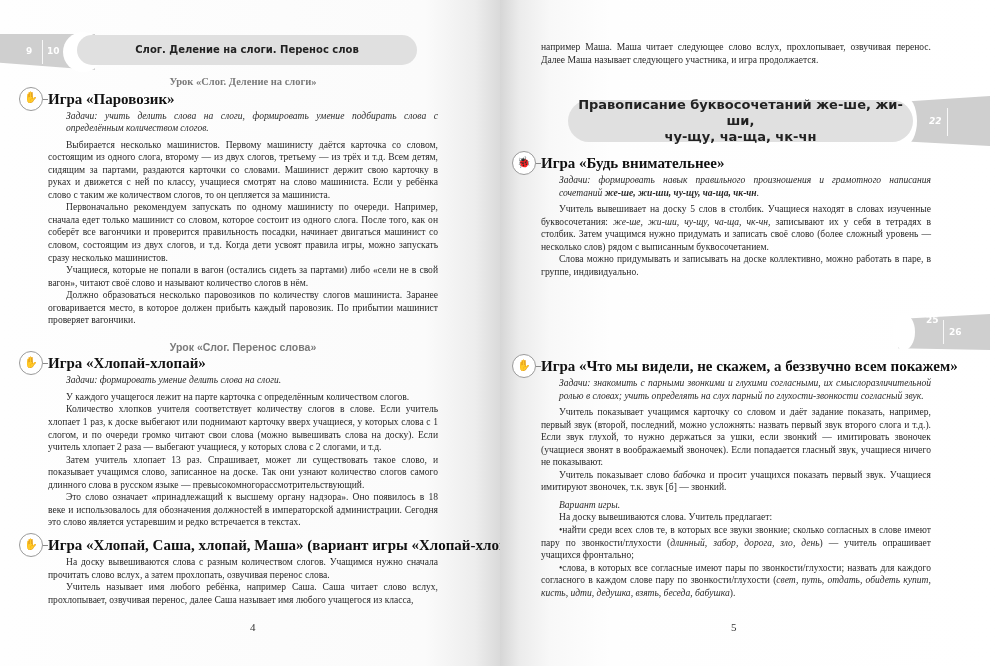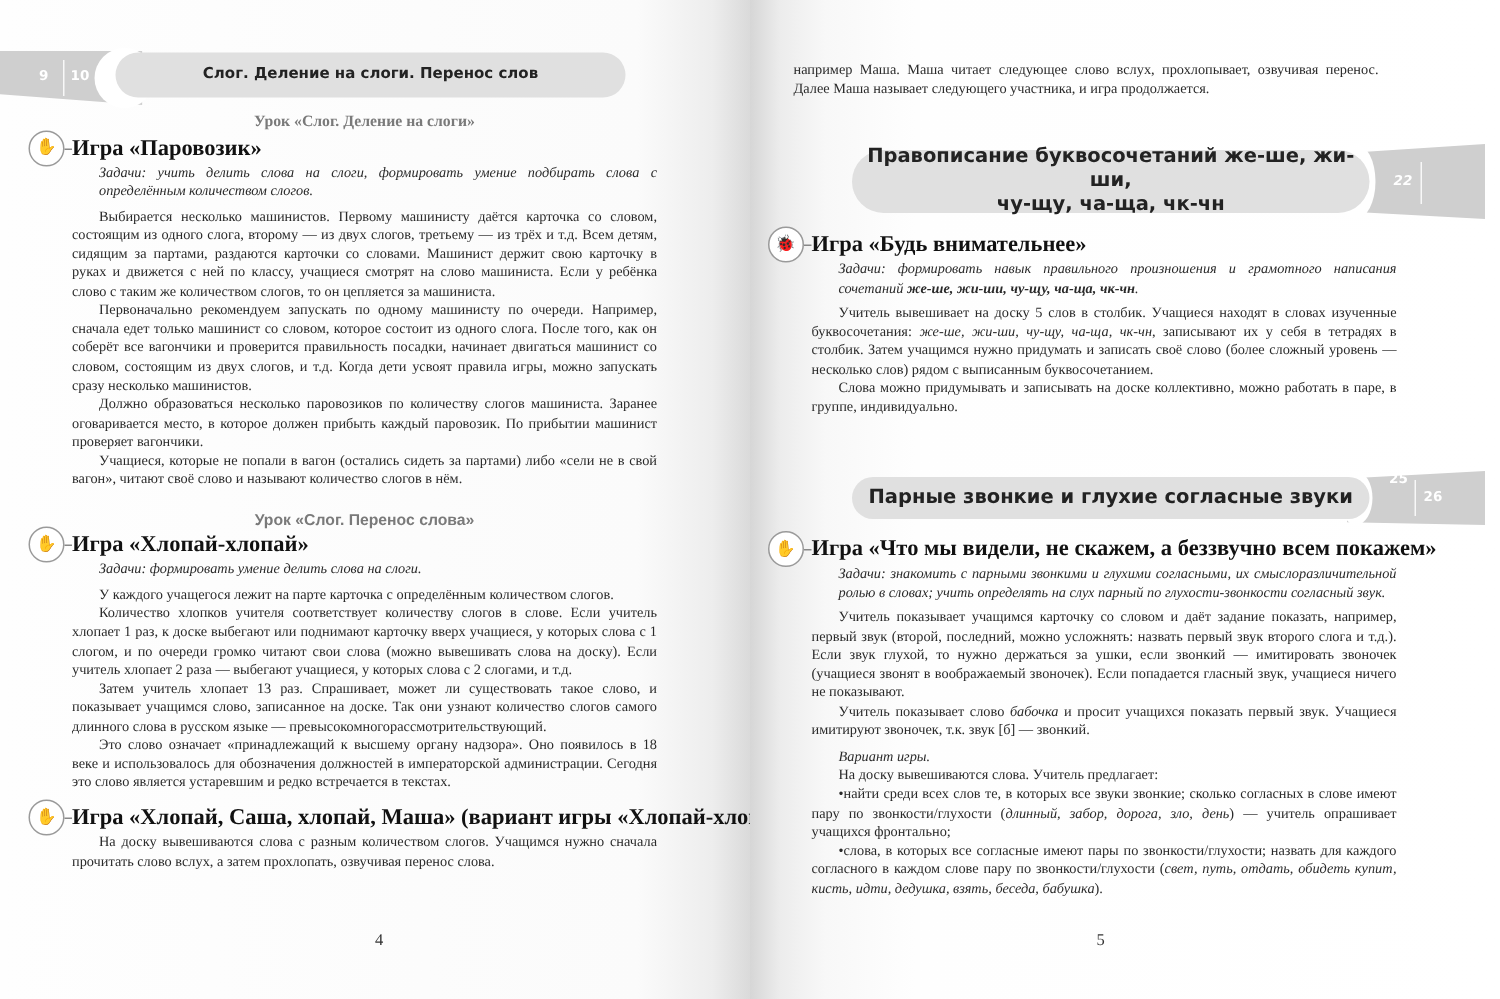--- a/index.html
+++ b/index.html
@@ -55,22 +55,22 @@
       <div class="lesson serif" style="font-family:'Liberation Serif',serif;">Урок «Слог. Деление на слоги»</div>
 
       <div class="game-row">
         <div class="game-icon">✋</div>
         <div class="game-line"></div>
         <span class="game-title">Игра «Паровозик»</span>
       </div>
       <div class="tasks">Задачи: учить делить слова на слоги, формировать умение подбирать слова с определённым количеством слогов.</div>
       <p class="ind">Выбирается несколько машинистов. Первому машинисту даётся карточка со словом, состоящим из одного слога, второму — из двух слогов, третьему — из трёх и т.д. Всем детям, сидящим за партами, раздаются карточки со словами. Машинист держит свою карточку в руках и движется с ней по классу, учащиеся смотрят на слово машиниста. Если у ребёнка слово с таким же количеством слогов, то он цепляется за машиниста.</p>
       <p class="ind">Первоначально рекомендуем запускать по одному машинисту по очереди. Например, сначала едет только машинист со словом, которое состоит из одного слога. После того, как он соберёт все вагончики и проверится правильность посадки, начинает двигаться машинист со словом, состоящим из двух слогов, и т.д. Когда дети усвоят правила игры, можно запускать сразу несколько машинистов.</p>
+      <p class="ind">Учащиеся, которые не попали в вагон (остались сидеть за партами) либо «сели не в свой вагон», читают своё слово и называют количество слогов в нём.</p>
       <p class="ind">Должно образоваться несколько паровозиков по количеству слогов машиниста. Заранее оговаривается место, в которое должен прибыть каждый паровозик. По прибытии машинист проверяет вагончики.</p>
-      <p class="ind">Учащиеся, которые не попали в вагон (остались сидеть за партами) либо «сели не в свой вагон», читают своё слово и называют количество слогов в нём.</p>
 
       <div style="height:14px;"></div>
       <div class="lesson">Урок «Слог. Перенос слова»</div>
       <div class="game-row">
         <div class="game-icon">✋</div>
         <div class="game-line"></div>
         <span class="game-title">Игра «Хлопай-хлопай»</span>
       </div>
       <div class="tasks">Задачи: формировать умение делить слова на слоги.</div>
       <p class="ind">У каждого учащегося лежит на парте карточка с определённым количеством слогов.</p>
@@ -78,28 +78,29 @@
       <p class="ind">Затем учитель хлопает 13 раз. Спрашивает, может ли существовать такое слово, и показывает учащимся слово, записанное на доске. Так они узнают количество слогов самого длинного слова в русском языке — превысокомногорассмотрительствующий.</p>
       <p class="ind">Это слово означает «принадлежащий к высшему органу надзора». Оно появилось в 18 веке и использовалось для обозначения должностей в императорской администрации. Сегодня это слово является устаревшим и редко встречается в текстах.</p>
 
       <div style="height:10px;"></div>
       <div class="game-row">
         <div class="game-icon">✋</div>
         <div class="game-line"></div>
         <span class="game-title">Игра «Хлопай, Саша, хлопай, Маша» (вариант игры «Хлопай-хлопай»)</span>
       </div>
       <p class="ind">На доску вывешиваются слова с разным количеством слогов. Учащимся нужно сначала прочитать слово вслух, а затем прохлопать, озвучивая перенос слова.</p>
+      <p class="ind">Учитель называет имя любого ребёнка, например Саша. Саша читает слово вслух, прохлопывает, озвучивая перенос, далее Саша называет имя любого учащегося из класса,</p>
     </div>
 
     <div class="pgnum" style="left:250px;top:621px;">4</div>
   </div>
 
   <div class="page page-right">
 
-    <div class="col" style="left:29px;top:41px;width:390px;">
+    <div class="col" style="left:41px;top:41px;width:390px;">
       <p>например Маша. Маша читает следующее слово вслух, прохлопывает, озвучивая перенос. Далее Маша называет следующего участника, и игра продолжается.</p>
     </div>
 
     <div class="hdr" style="left:68px;top:96px;width:432px;height:50px;">
       <div class="hdr-tab" style="left:330px;top:0;width:92px;height:50px;clip-path:polygon(0 12%,100% 0,100% 100%,0 90%);"></div>
       <div class="hdr-gap" style="left:323px;top:0;width:26px;height:50px;"></div>
       <div class="hdr-pill" style="left:0;top:4px;width:345px;height:42px;font-size:13px;flex-direction:column;">
         <span>Правописание буквосочетаний же-ше, жи-ши,</span>
         <span>чу-щу, ча-ща, чк-чн</span>
       </div>
@@ -114,21 +115,20 @@
         <span class="game-title">Игра «Будь внимательнее»</span>
       </div>
       <div class="tasks"><span>Задачи: формировать навык правильного произношения и грамотного написания сочетаний </span><b>же-ше, жи-ши, чу-щу, ча-ща, чк-чн</b><span>.</span></div>
       <p class="ind"><span>Учитель вывешивает на доску 5 слов в столбик. Учащиеся находят в словах изученные буквосочетания: </span><em>же-ше, жи-ши, чу-щу, ча-ща, чк-чн</em><span>, записывают их у себя в тетрадях в столбик. Затем учащимся нужно придумать и записать своё слово (более сложный уровень — несколько слов) рядом с выписанным буквосочетанием.</span></p>
       <p class="ind">Слова можно придумывать и записывать на доске коллективно, можно работать в паре, в группе, индивидуально.</p>
     </div>
 
     <div class="hdr" style="left:68px;top:314px;width:432px;height:36px;">
       <div class="hdr-tab" style="left:330px;top:0;width:92px;height:36px;clip-path:polygon(0 14%,100% 0,100% 100%,0 95%);"></div>
       <div class="hdr-gap" style="left:325px;top:0;width:22px;height:36px;"></div>
-      <div class="hdr-pill" style="left:0;top:4px;width:345px;height:28px;font-size:13px;">Парные звонкие и глухие согласные звуки</div>
       <span class="hdr-num" style="left:358px;top:1px;">25</span>
       <div class="hdr-sep" style="left:375px;top:6px;height:24px;"></div>
       <span class="hdr-num" style="left:381px;top:13px;">26</span>
     </div>
 
     <div class="col" style="left:41px;top:360px;width:390px;">
       <div class="game-row">
         <div class="game-icon">✋</div>
         <div class="game-line"></div>
         <span class="game-title">Игра «Что мы видели, не скажем, а беззвучно всем покажем»</span>

